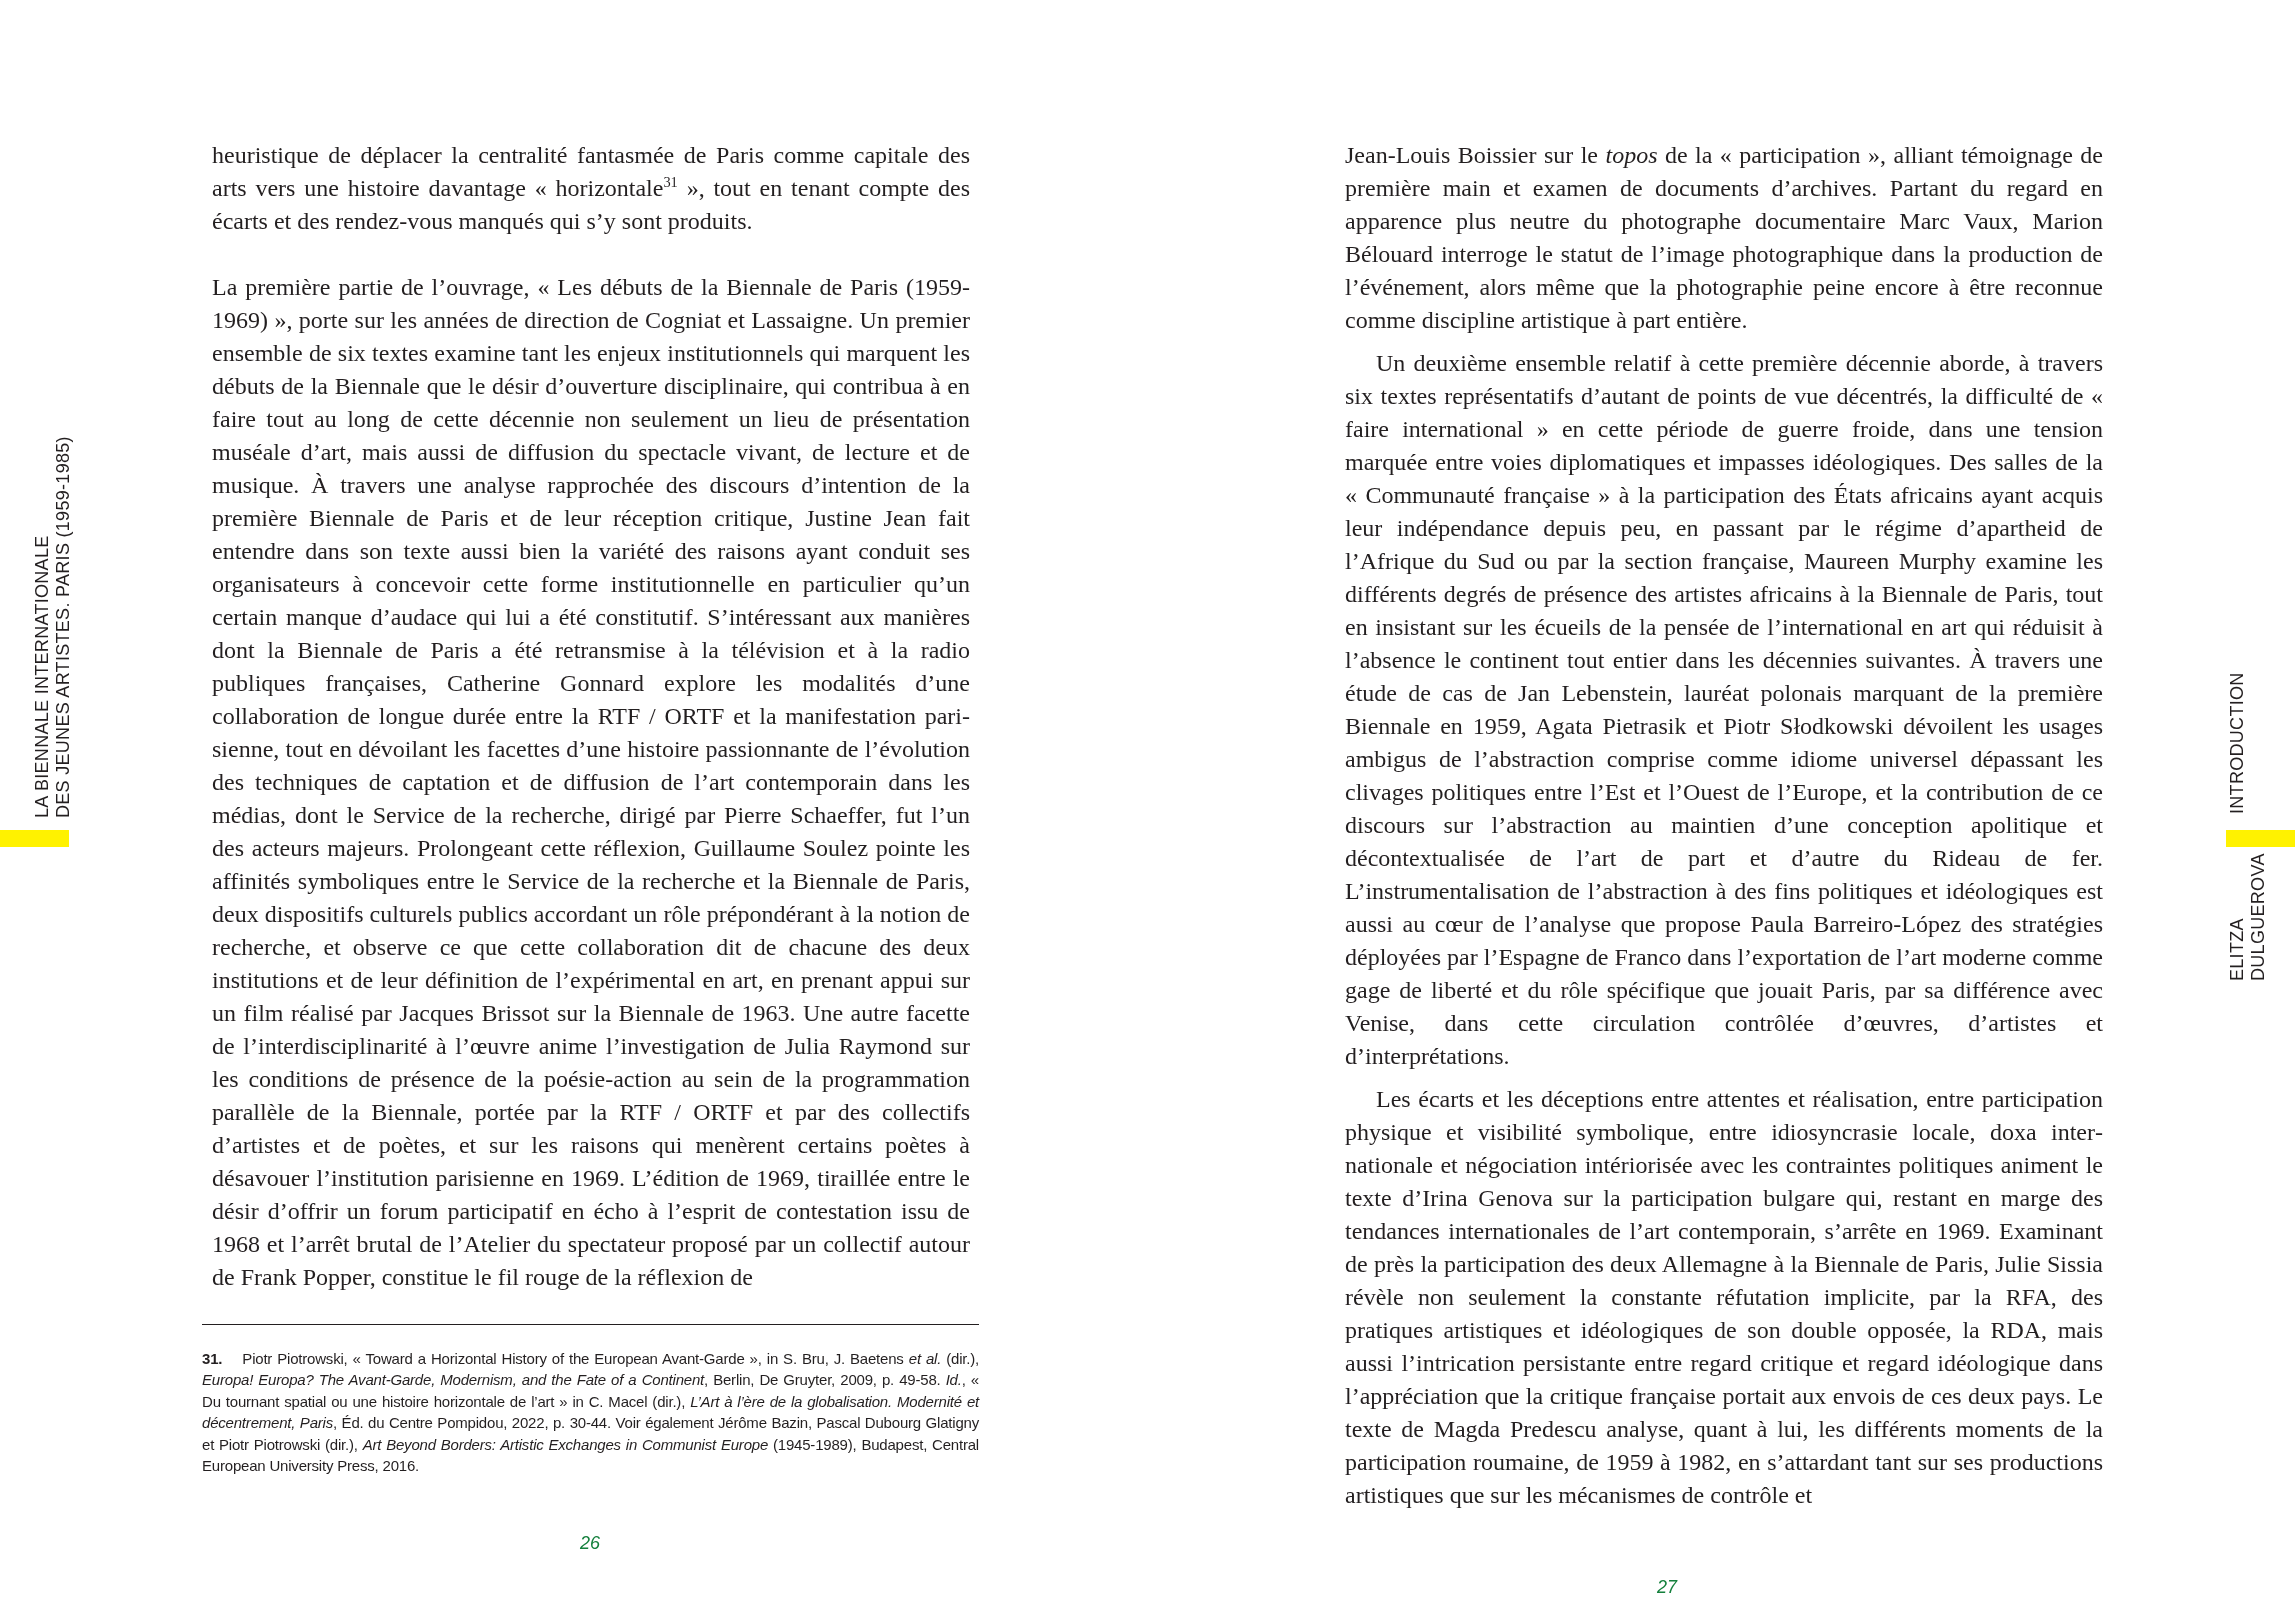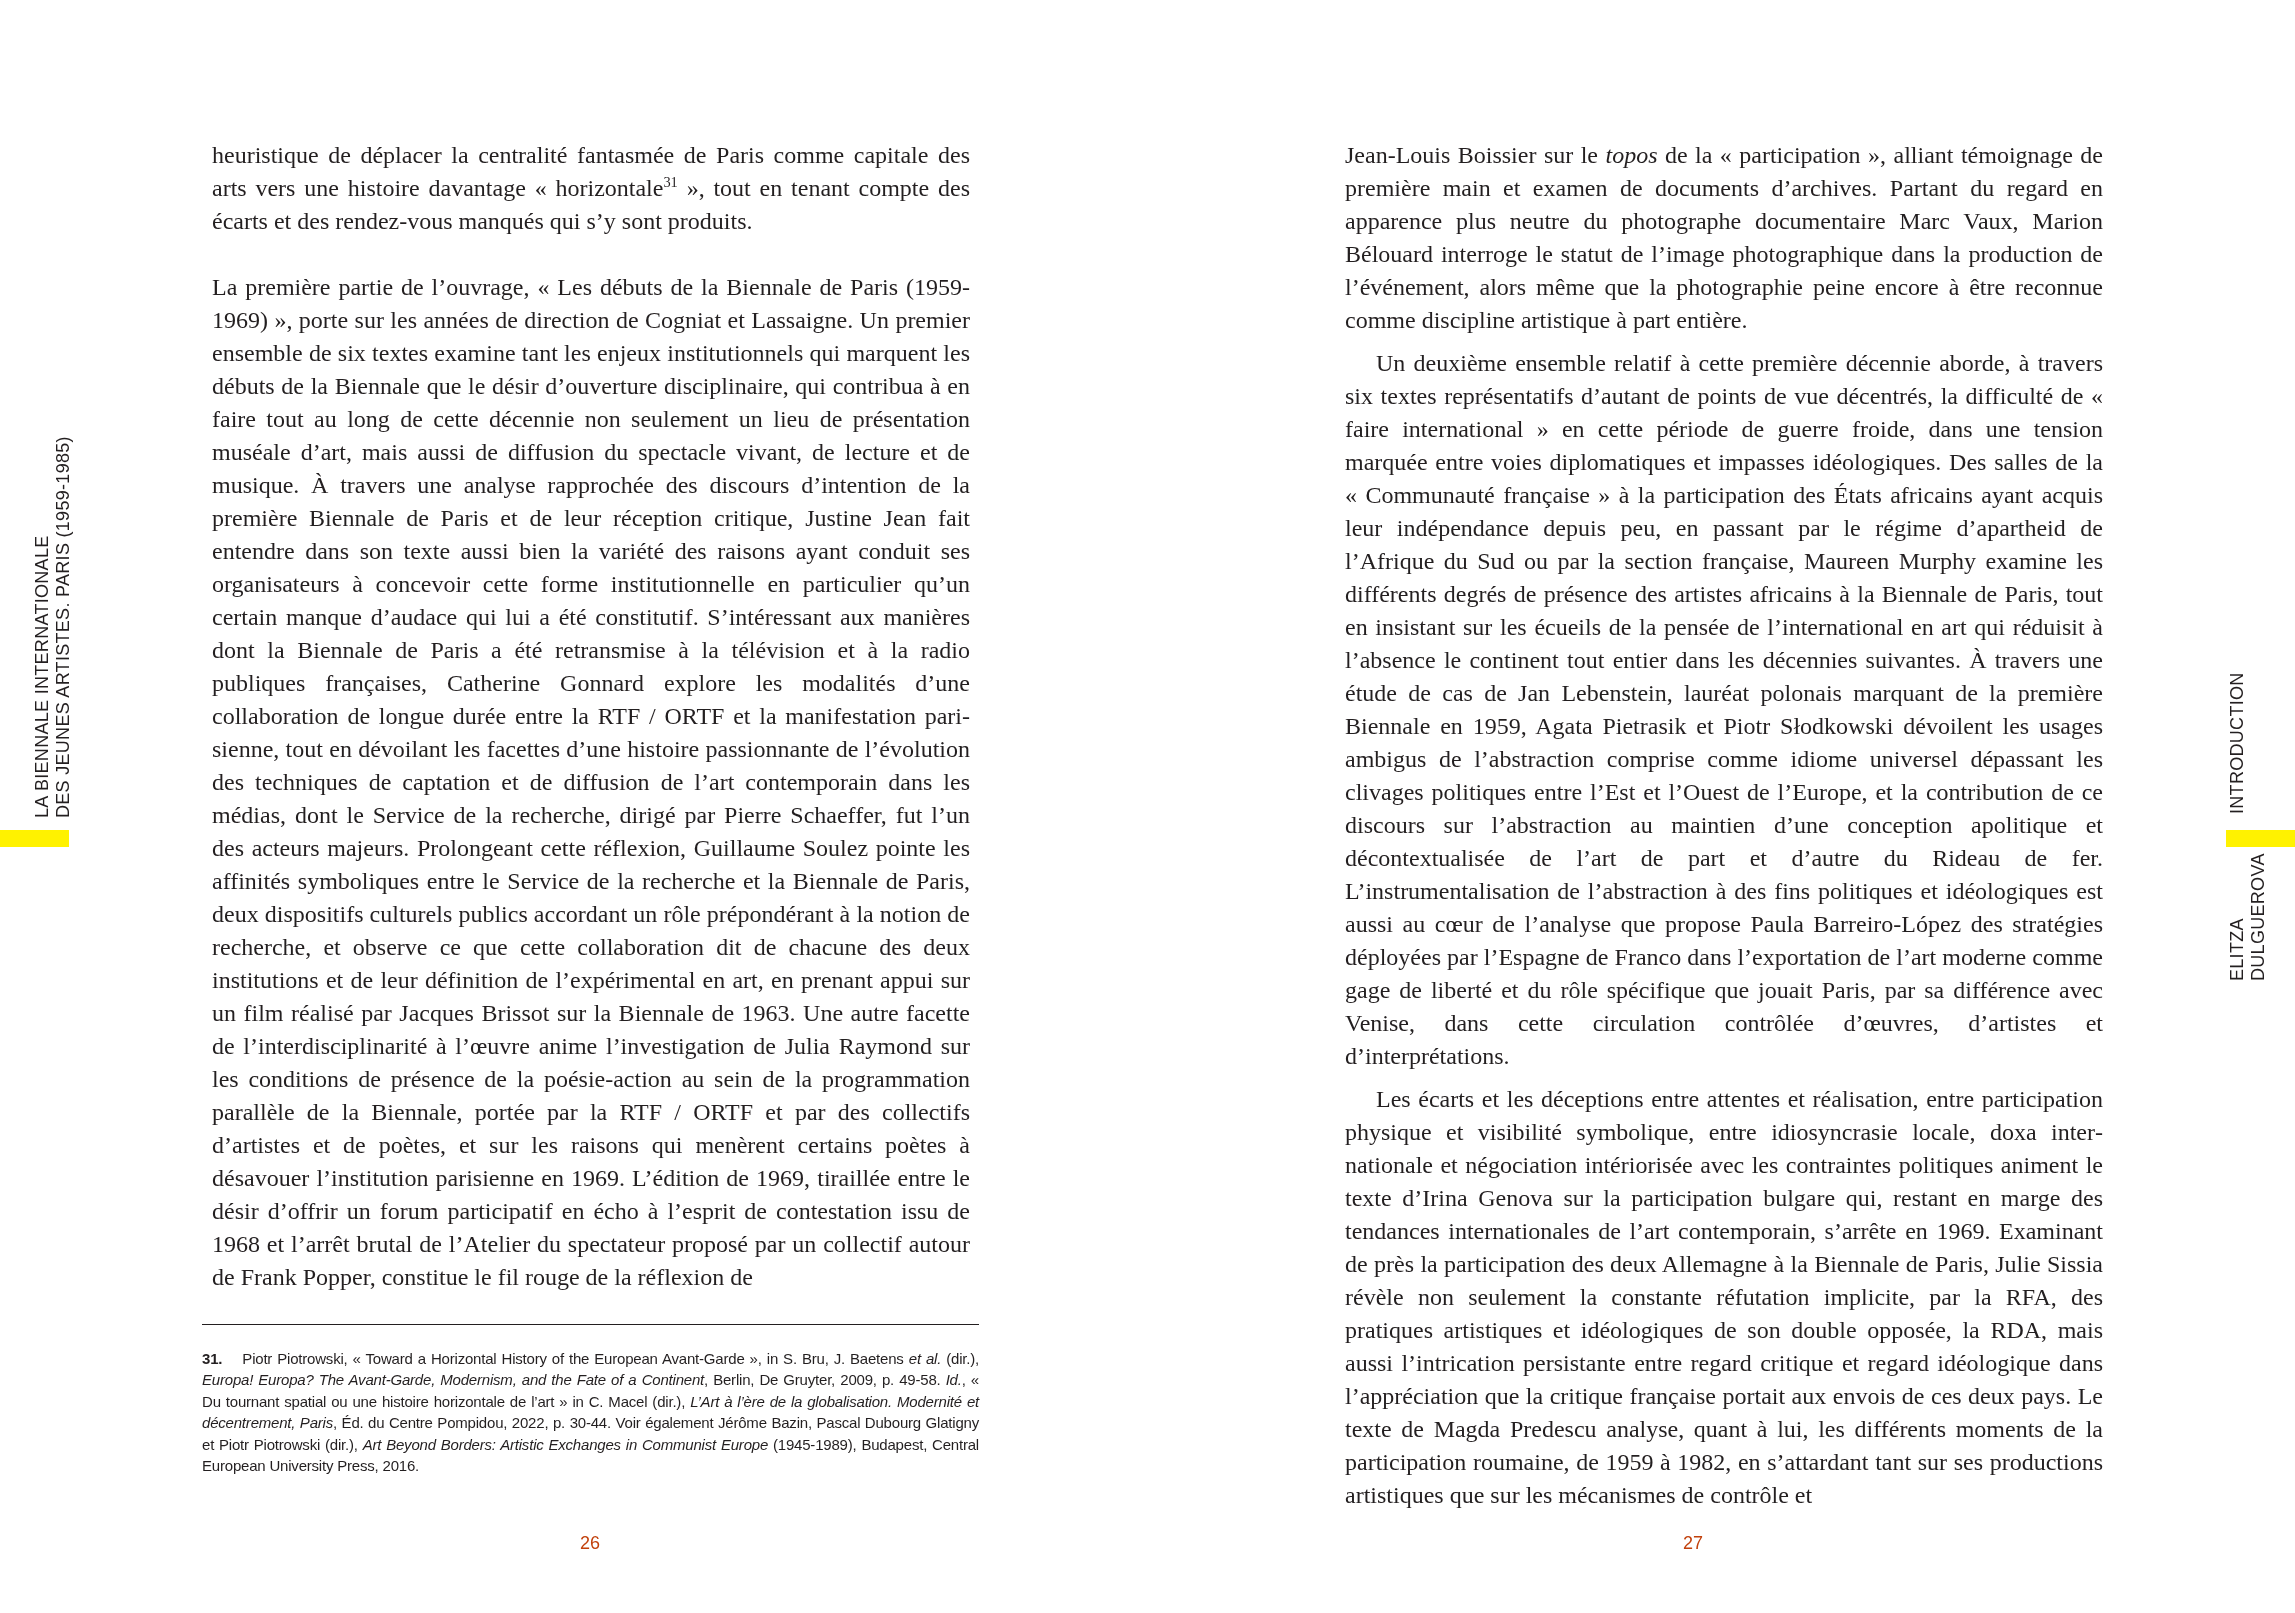--- a/index.html
+++ b/index.html
@@ -32,24 +32,24 @@
     position: absolute; left: 202px; top: 1348px; width: 777px;
     font-family: "Liberation Sans", "DejaVu Sans", sans-serif;
     font-size: 15px; line-height: 21.4px; text-align: justify;
     letter-spacing: -0.2px;
   }
   .footnote .fn-num { font-weight: bold; margin-right: 15px; }
 
   .folio {
     position: absolute; top: 1533px;
     font-family: "Liberation Sans", "DejaVu Sans", sans-serif;
-    font-size: 18px; color: #c2410c;
+    font-size: 18px; color: #15803d; font-style: italic;
   }
   .page-left .folio { left: 580px; }
-  .page-right .folio { left: 535px; }
+  .page-right .folio { left: 509px; margin-top: 44px; }
 
   .marker {
     position: absolute; height: 17px; width: 69px; background: #fff200;
     top: 830px;
   }
   .page-left .marker { left: 0; }
 
   .running {
     position: absolute;
     font-family: "Liberation Sans", "DejaVu Sans", sans-serif;

